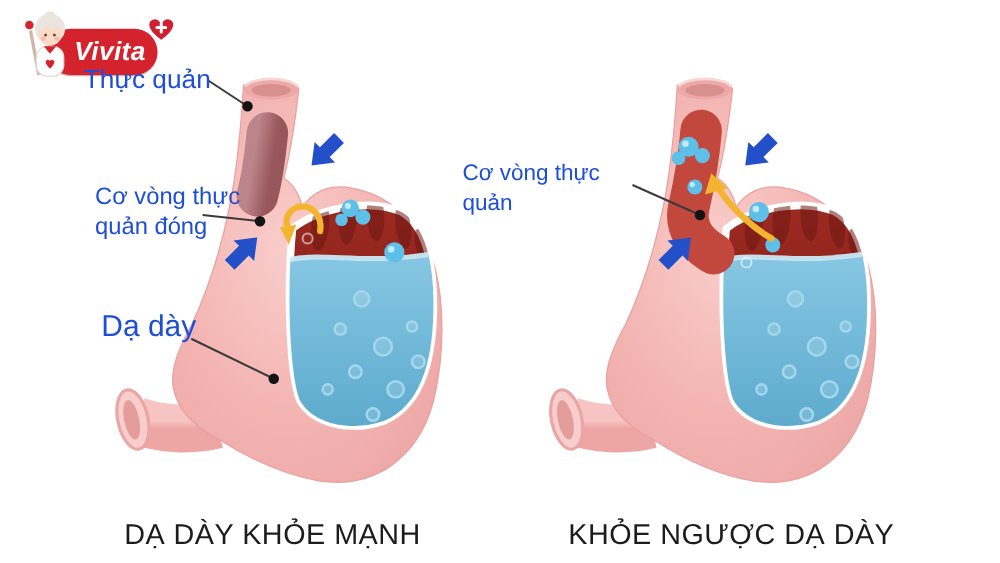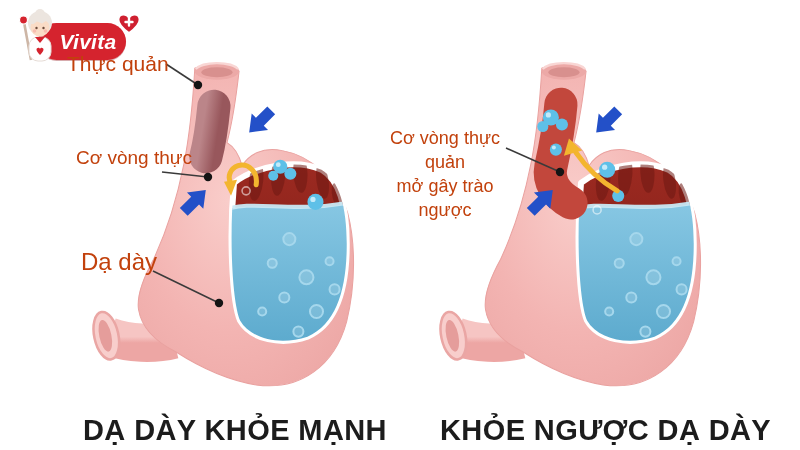--- a/index.html
+++ b/index.html
@@ -1,25 +1,25 @@
 <!DOCTYPE html>
 <html><head>
 <meta charset="utf-8">
 <style>
   html,body{margin:0;padding:0}
   body{
     width:800px;height:450px;position:relative;background:#ffffff;
     font-family:"Liberation Sans","DejaVu Sans",sans-serif;overflow:hidden;
   }
   .abs{position:absolute}
-  .lbl{position:absolute;color:#c2410c;font-size:20px;line-height:24px;white-space:nowrap}
-  .lbl-center{text-align:center;white-space:normal}
+  .lbl{position:absolute;color:#1d4ed8;font-size:20px;line-height:24px;white-space:nowrap}
+  .lbl-center{white-space:normal}
   .lbl-center span{display:block}
   .caption{
-    position:absolute;top:414px;font-weight:bold;font-size:29px;color:#1c1c1c;
+    position:absolute;top:414px;font-weight:normal;font-size:23px;color:#1c1c1c;
     text-align:center;letter-spacing:.4px;white-space:nowrap
   }
   .logo{position:absolute;left:14px;top:6px;width:130px;height:60px}
   .logo-badge{
     position:absolute;left:24px;top:17px;width:88px;height:37px;background:#d5232e;
     border-radius:19px;box-shadow:0 1px 0 rgba(140,15,20,.35);
     display:flex;align-items:center;justify-content:center;padding-left:12px;box-sizing:border-box;
   }
   .logo-badge .brand{
     color:#fff;font-size:21px;font-weight:bold;font-style:italic;letter-spacing:.3px;
@@ -244,23 +244,23 @@
     <circle cx="208" cy="177" r="4.2"></circle>
     <circle cx="219" cy="303" r="4.2"></circle>
     <circle cx="560" cy="172" r="4.2"></circle>
   </g>
 </svg>
 
 <div class="lbl" style="left:67px;top:52px;font-size:21px">Thực quản</div>
 
 <div class="lbl lbl-center" style="left:76px;top:146px;width:116px;font-size:19px">
   <span>Cơ vòng thực</span>
+  <span>quản đóng</span>
 </div>
 
 <div class="lbl" style="left:81px;top:250px;font-size:24px">Dạ dày</div>
 
 <div class="lbl lbl-center" style="left:370px;top:126px;width:150px;font-size:18px">
   <span>Cơ vòng thực quản</span>
-  <span>mở gây trào ngược</span>
 </div>
 
 <div class="caption" style="left:83px;width:270px">DẠ DÀY KHỎE MẠNH</div>
 <div class="caption" style="left:440px;width:290px">KHỎE NGƯỢC DẠ DÀY</div>
 
 </body></html>

